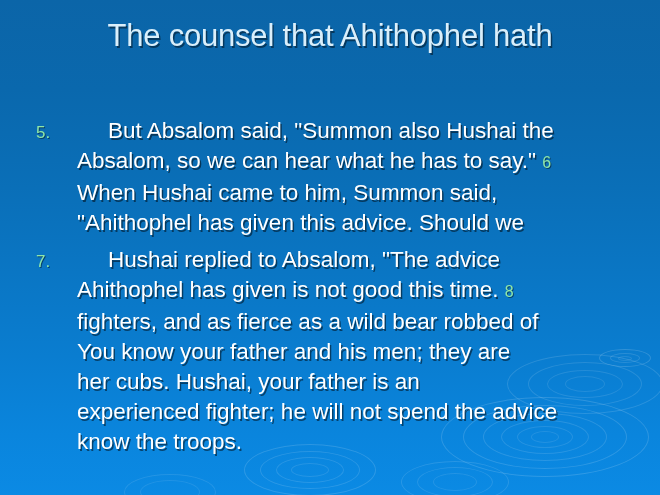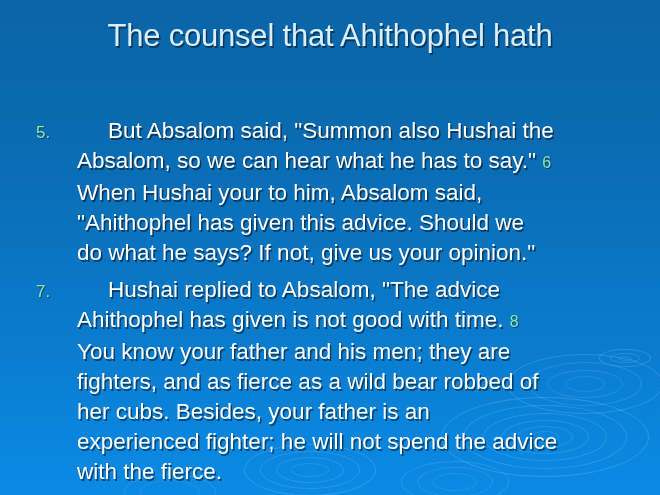--- a/index.html
+++ b/index.html
@@ -135,30 +135,29 @@
 
     <div id="title" style="color: rgb(218, 239, 251);">
         <span class="tline">The counsel that Ahithophel hath</span>
       </div>
 
     <ul id="bodylist">
         <li class="item" style="color: rgb(255, 255, 255);">
           <span class="marker" style="color: rgb(143, 230, 168);">5.</span>
           <span class="ln"><span class="lead">&nbsp;</span><span>But Absalom said, "Summon also Hushai the</span></span>
           <span class="ln"><span>Absalom, so we can hear what he has to say." </span><span class="vnum" style="color: rgb(143, 230, 168);">6</span></span>
-          <span class="ln"><span>When Hushai your to him, Absalom said,</span></span>
+          <span class="ln"><span>When Hushai came to him, Summon said,</span></span>
           <span class="ln"><span>"Ahithophel has given this advice. Should we</span></span>
-          <span class="ln"><span>do what he says?  If not, give us your opinion."</span></span>
         </li>
         <li class="item" style="color: rgb(255, 255, 255);">
           <span class="marker" style="color: rgb(143, 230, 168);">7.</span>
           <span class="ln"><span class="lead">&nbsp;</span><span>Hushai replied  to Absalom, "The advice</span></span>
-          <span class="ln"><span>Ahithophel has given  is not good with time. </span><span class="vnum" style="color: rgb(143, 230, 168);">8</span></span>
+          <span class="ln"><span>Ahithophel has given  is not good this time. </span><span class="vnum" style="color: rgb(143, 230, 168);">8</span></span>
+          <span class="ln"><span>fighters, and as fierce as a wild bear robbed of</span></span>
           <span class="ln"><span>You know your father and his men; they are</span></span>
-          <span class="ln"><span>fighters, and as fierce as a wild bear robbed of</span></span>
-          <span class="ln"><span>her cubs. Besides,  your father is an</span></span>
+          <span class="ln"><span>her cubs. Hushai,  your father is an</span></span>
           <span class="ln"><span>experienced  fighter; he will not spend the advice</span></span>
-          <span class="ln"><span>with the fierce.</span></span>
+          <span class="ln"><span>know the troops.</span></span>
         </li>
       </ul>
 
   </div>
 </div>
 
 </body></html>

